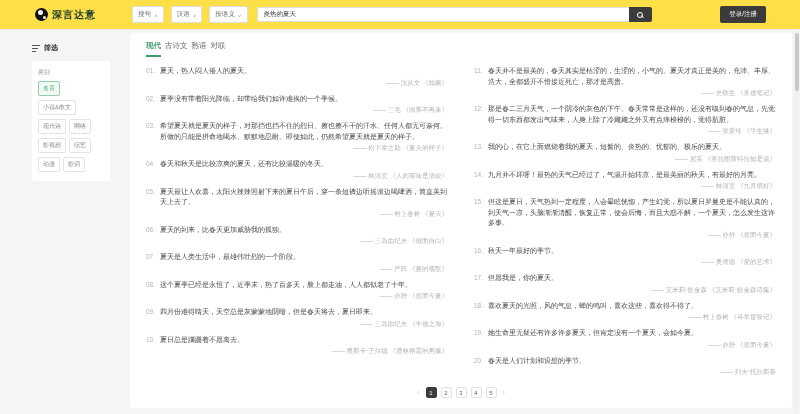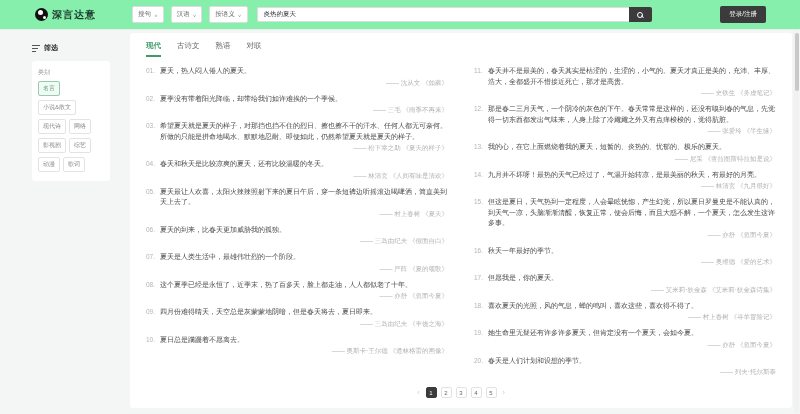--- a/index.html
+++ b/index.html
@@ -1,20 +1,20 @@
 <!DOCTYPE html>
 <html><head>
 <meta charset="utf-8">
 <style>
   * { margin:0; padding:0; box-sizing:border-box; }
   html,body { width:800px; height:414px; overflow:hidden; background:#f4f5f5;
               font-family:"Liberation Sans","DejaVu Sans",sans-serif; }
 
   
-  .topbar { height:30px; background:#86efac; border-bottom:1px solid #ececec;
+  .topbar { height:30px; background:#fde047; border-bottom:1px solid #ececec;
             display:flex; align-items:center; padding:0 34px 0 35px; position:relative; z-index:2; }
   .logo { display:flex; align-items:center; gap:4px; }
   .logo-mark { width:13px; height:13px; border-radius:50%; background:#111; position:relative; flex:0 0 auto; }
   .logo-mark::after { content:""; position:absolute; left:3px; top:2px; width:5px; height:5px;
                       border-radius:50%; background:#fff; }
   .logo-mark::before { content:""; position:absolute; right:2px; bottom:2px; width:3px; height:3px;
                        border-radius:50%; background:#fff; }
   .logo-text { font-size:10px; font-weight:bold; color:#1d3b2e; letter-spacing:1px;
                font-family:"Liberation Serif","DejaVu Serif",serif; }
   .search-zone { display:flex; align-items:center; margin-left:36px; gap:7px; flex:1; }
@@ -46,21 +46,21 @@
   .filter-title { font-size:7px; font-weight:bold; color:#333; }
   .filter-card { background:#fff; border-radius:3px; padding:7px 6px 5px 6px; }
   .group-label { font-size:6px; color:#999; margin-bottom:4px; }
   .chip-list { display:flex; flex-wrap:wrap; }
   .chip { font-size:6px; color:#8a8a8a; border:1px solid #e3e3e3; border-radius:2px;
           padding:2px 4px; margin:0 3px 4px 0; background:#fff; cursor:pointer; white-space:nowrap; }
   .chip.sel { color:#4aa173; border-color:#93cdab; background:#f1faf4; }
 
   .main-card { flex:1; background:#fff; border-radius:3px; min-height:372px;
                padding:8px 16px 8px 16px; display:flex; flex-direction:column; }
-  .tabbar { display:flex; gap:16px; margin-bottom:9px; }
+  .tabbar { display:flex; gap:4px; margin-bottom:9px; }
   .tab { font-size:7.5px; color:#666; padding-bottom:4px; cursor:pointer; }
   .tab.active { color:#3d9b6a; font-weight:bold; border-bottom:2px solid #3d9b6a; }
 
   .columns { display:flex; gap:26px; flex:1; }
   .col { flex:1; min-width:0; }
   .quote-item { display:flex; margin-bottom:7px; }
   .qnum { font-size:6.5px; color:#b3b3b3; width:14px; flex:0 0 auto; line-height:10.5px; }
   .qbody { flex:1; min-width:0; }
   .qtext { font-size:7px; color:#4a4a4a; line-height:10.5px; }
   .qattr { font-size:6.5px; color:#b3b3b3; text-align:right; margin-top:1px; line-height:9px; }

